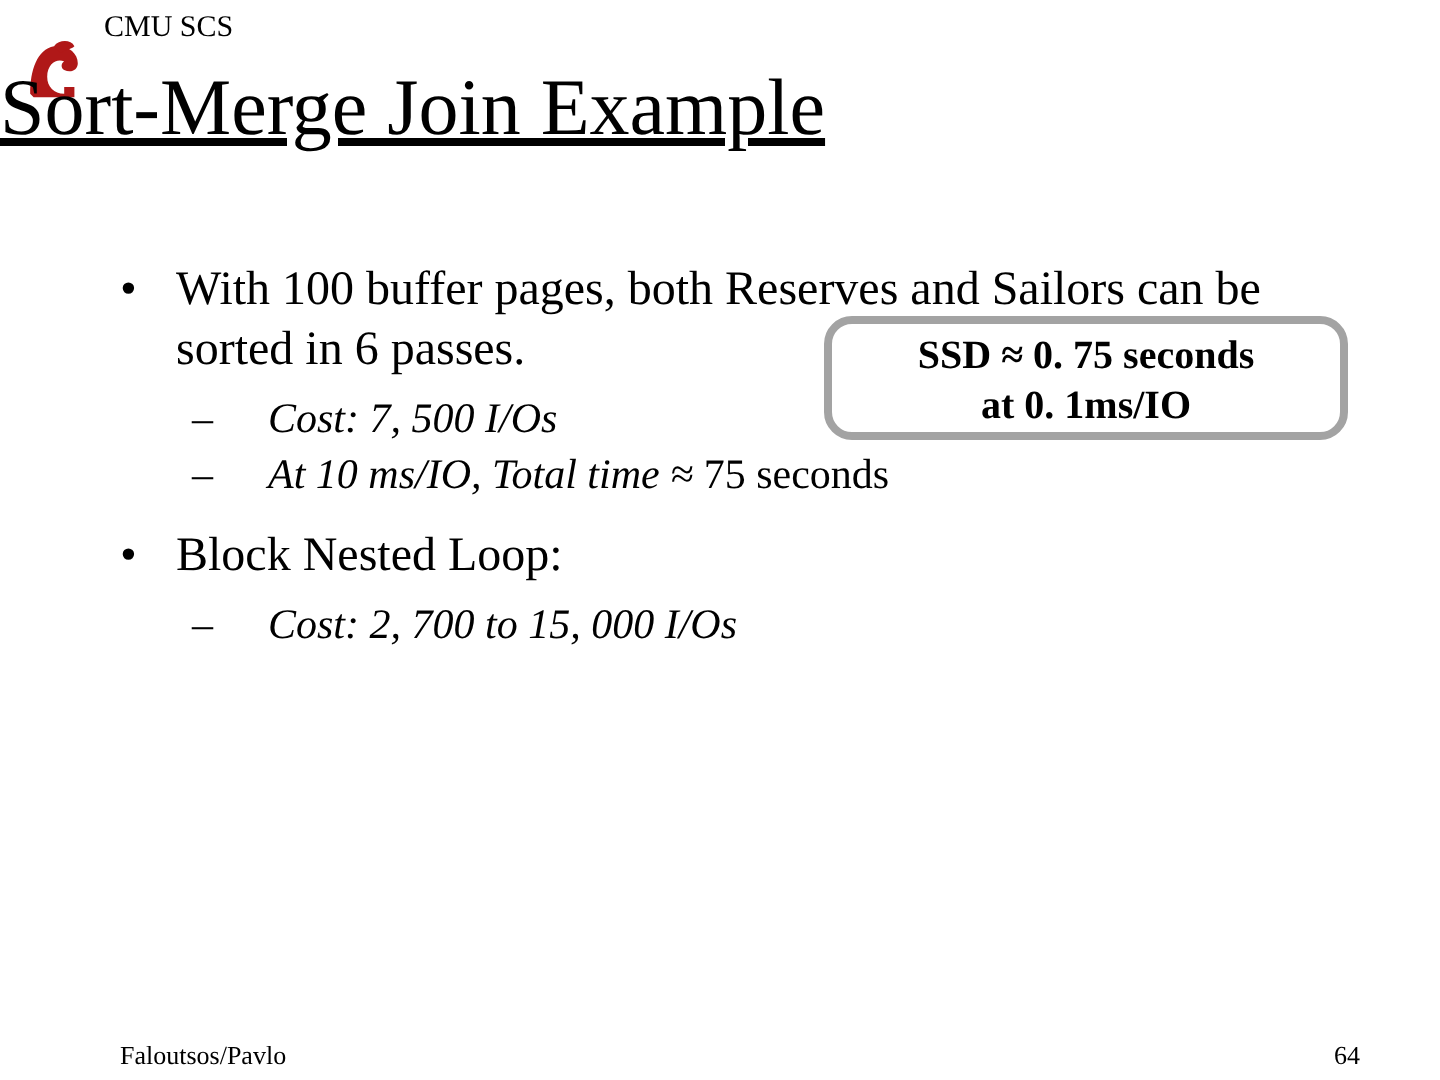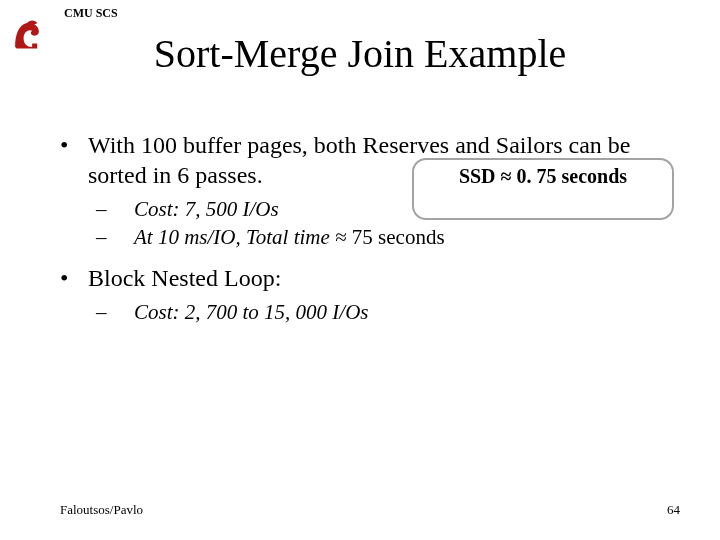--- a/index.html
+++ b/index.html
@@ -7,40 +7,40 @@
     width: 720px;
     height: 540px;
     background: #ffffff;
     font-family: "Times New Roman", Times, serif;
     position: relative;
     overflow: hidden;
   }
   .header {
     position: absolute;
     top: 6px;
-    left: 64px;
-    font-size: 12px;
-    font-weight: bold;
+    left: 52px;
+    font-size: 15px;
+    font-weight: normal;
     color: #000;
   }
   .logo {
     position: absolute;
     top: 18px;
     left: 10px;
     width: 34px;
     height: 34px;
   }
   .title {
     position: absolute;
     top: 30px;
     left: 0;
     width: 720px;
-    text-align: center;
     font-size: 40px;
     color: #000;
+    text-decoration: underline;
   }
   .content {
     position: absolute;
     top: 130px;
     left: 60px;
     width: 620px;
     font-size: 24px;
     color: #000;
     line-height: 1.25;
   }
@@ -69,32 +69,32 @@
   .sub .txt { flex: 1; margin-left: 16px; }
   .sub .bold { font-weight: normal; font-style: normal; }
   .spacer { height: 10px; }
   .callout {
     position: absolute;
     top: 158px;
     left: 412px;
     width: 262px;
     height: 62px;
     background: #fff;
-    border: 2px solid #a3a3a3;
+    border: 4px solid #a3a3a3;
     border-radius: 14px;
     text-align: center;
     font-size: 20px;
     font-weight: bold;
     color: #000;
     padding-top: 4px;
     line-height: 1.25;
   }
   .footer {
     position: absolute;
-    bottom: 22px;
+    bottom: 4px;
     left: 60px;
     width: 620px;
     font-size: 13px;
     color: #000;
     display: flex;
     justify-content: space-between;
   }
 </style>
 </head>
 <body>
@@ -134,18 +134,19 @@
 
   <div class="sub">
     <div class="dash">–</div>
     <div class="txt"><span>Cost: </span><span>2, 700 to 15, 000 I/Os</span></div>
   </div>
 
 </div>
 
 <div class="callout">
   <div>SSD ≈ 0. 75 seconds</div>
+  <div>at 0. 1ms/IO</div>
 </div>
 
 <div class="footer">
   <span>Faloutsos/Pavlo</span>
   <span>64</span>
 </div>
 
 </body></html>

